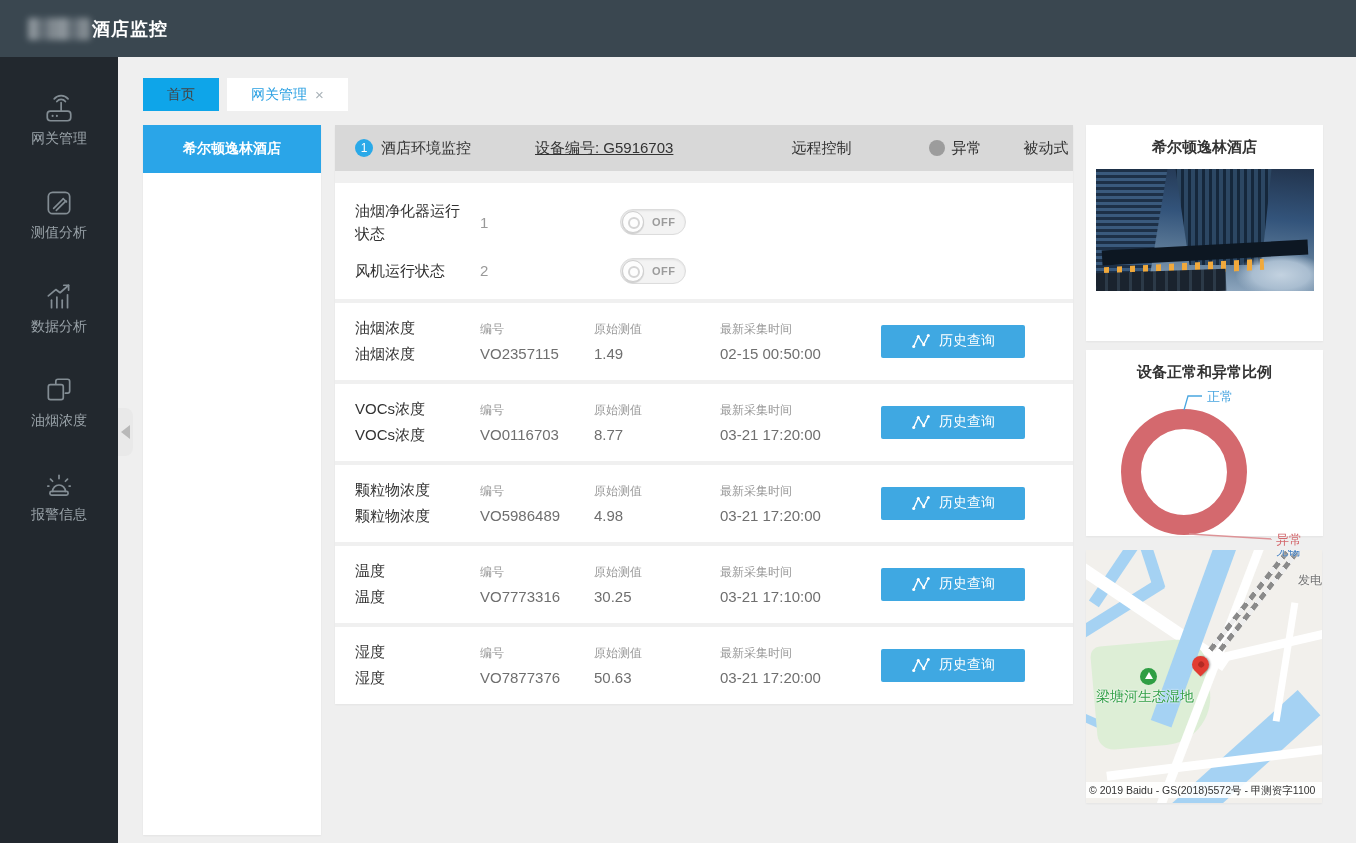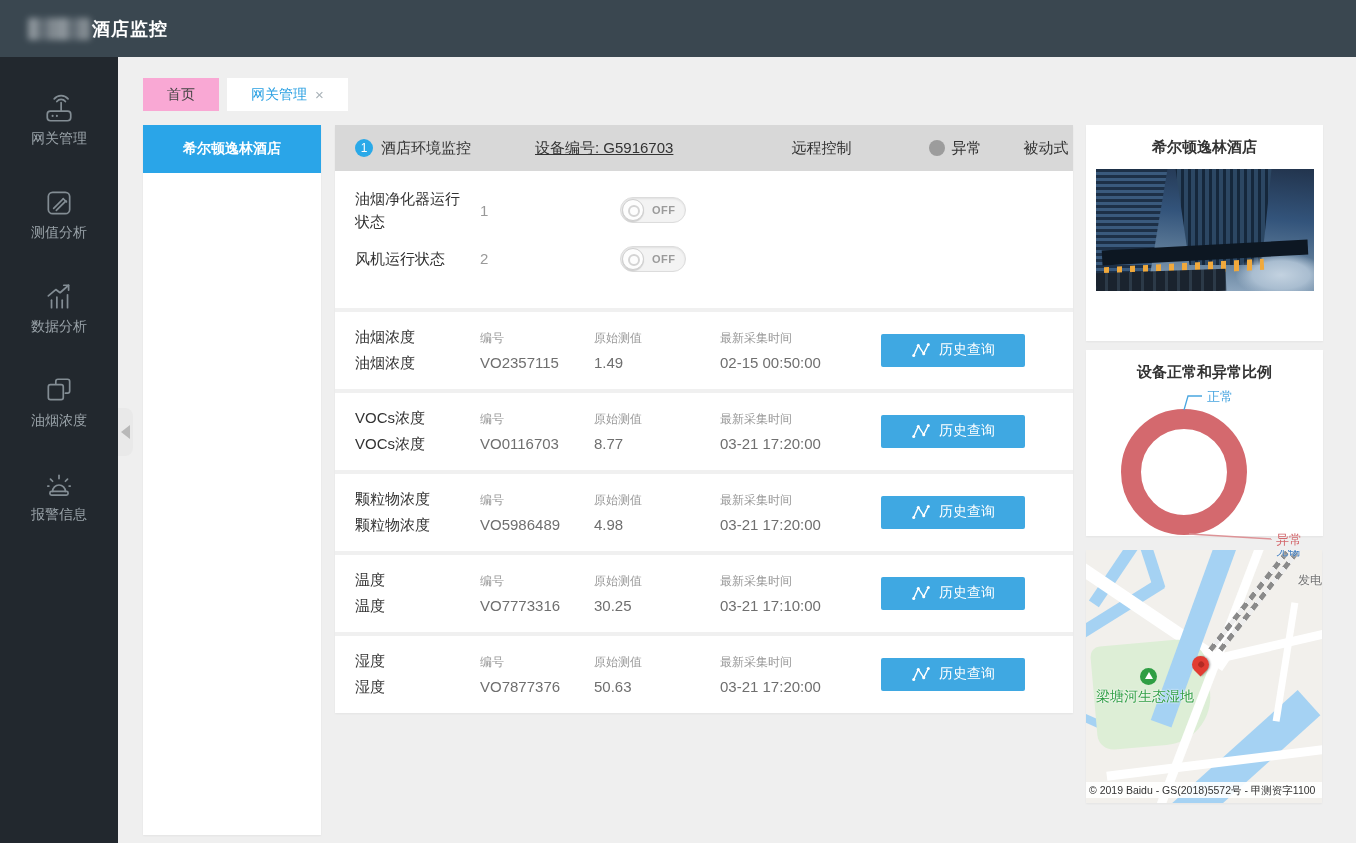--- a/index.html
+++ b/index.html
@@ -28,21 +28,21 @@
     justify-content:center; cursor:pointer; z-index:5; }
   .collapse-handle .tri { width:0; height:0; border-top:7px solid transparent;
     border-bottom:7px solid transparent; border-right:9px solid #b9b9b9; }
 
   
   .content { position:absolute; left:118px; top:57px; width:1238px; height:786px; }
 
   .tabs { position:absolute; left:25px; top:21px; display:flex; gap:8px; }
   .tab { height:33px; padding:0 24px; display:flex; align-items:center; gap:8px;
     font-size:14px; cursor:pointer; }
-  .tab.inactive { background:#f9a8d4; color:#444; }
+  .tab.inactive { background:#0ea5e9; color:#444; }
   .tab.active { background:#ffffff; color:#2aa0e2; }
   .tab .x { color:#a9b2b8; font-size:15px; cursor:pointer; }
 
   .cards-row { position:absolute; left:25px; top:68px; display:flex; align-items:flex-start; }
 
   
   .hotel-list { width:178px; height:710px; background:#fff; box-shadow:0 1px 2px rgba(0,0,0,.05); }
   .hotel-item { height:48px; display:flex; align-items:center; justify-content:center;
     font-size:14px; cursor:pointer; border-bottom:1px solid #ededed; }
   .hotel-item.sel { background:#2aa5e8; color:#fff; font-weight:bold; border-bottom:none; }
@@ -54,21 +54,21 @@
     padding-left:20px; font-size:15px; color:#333; }
   .badge { width:18px; height:18px; border-radius:50%; background:#2aa9e8; color:#fff;
     font-size:12px; display:flex; align-items:center; justify-content:center; flex:0 0 auto; }
   .dev-title { margin-left:8px; }
   .dev-no { margin-left:64px;text-decoration:underline; }
   .remote { margin-left:118px; }
   .status-dot { width:16px; height:16px; border-radius:50%; background:#9c9c9c; margin-left:78px; }
   .status-txt { margin-left:6px; }
   .mode-txt { margin-left:42px; }
 
-  .switch-section { background:#fff; padding:16px 0 24px 0; }
+  .switch-section { background:#fff; padding:16px 0 3px 0;margin-top:12px; }
   .switch-row { display:grid; grid-template-columns:112px 120px auto; align-items:center;
     padding-left:20px; margin-bottom:12px; }
   .sw-name { font-size:15px; color:#333; line-height:1.55; }
   .sw-val { font-size:15px; color:#999; padding-left:13px; }
   .toggle { width:66px; height:26px; border-radius:13px; background:#f3f3f3;
     border:1px solid #dcdcdc; box-shadow:inset 0 1px 2px rgba(0,0,0,.08);
     display:flex; align-items:center; cursor:pointer; margin-left:33px; }
   .knob { width:22px; height:22px; border-radius:50%; background:#fdfdfd;
     border:1px solid #cfcfcf; margin-left:1px; position:relative;
     box-shadow:0 1px 1px rgba(0,0,0,.15); }

